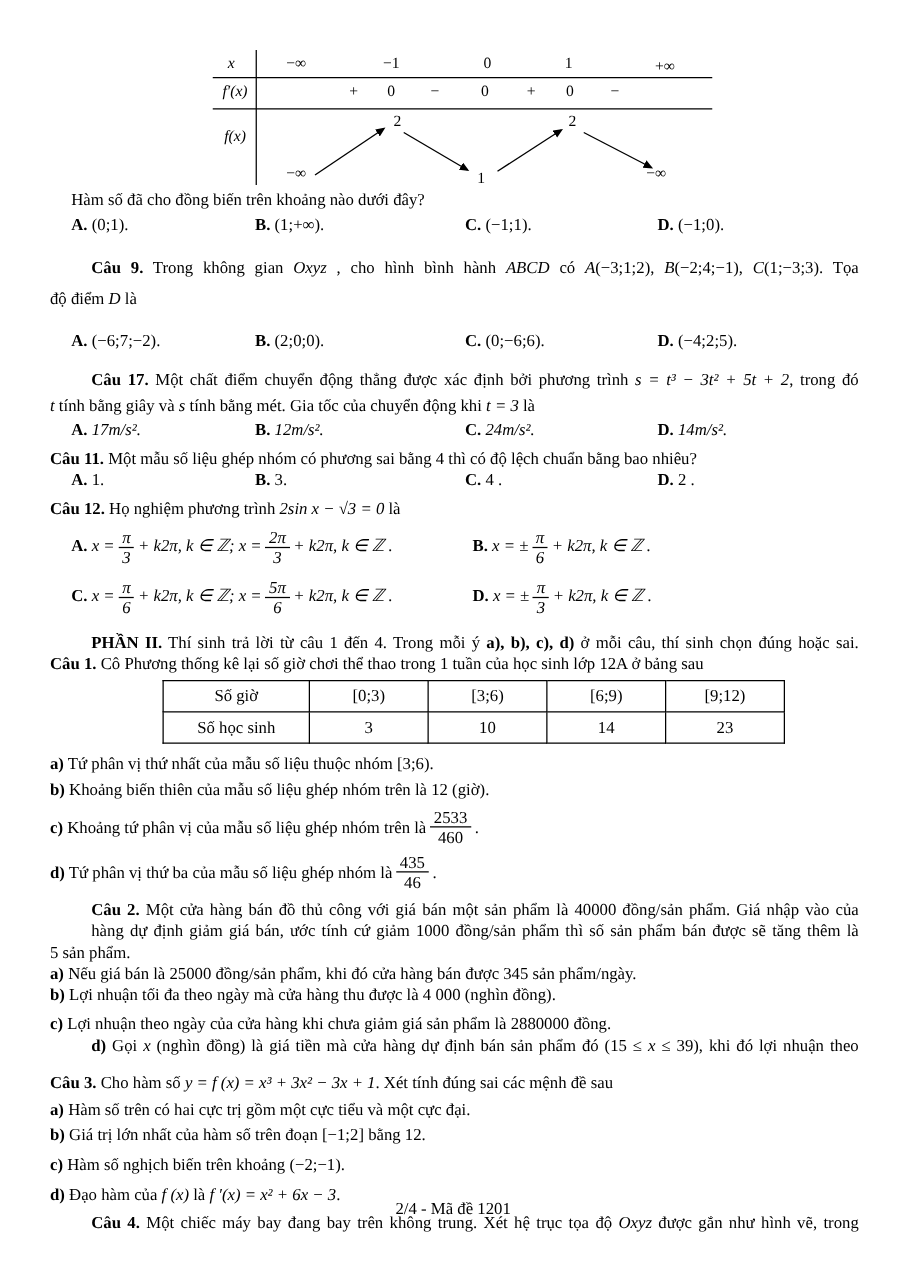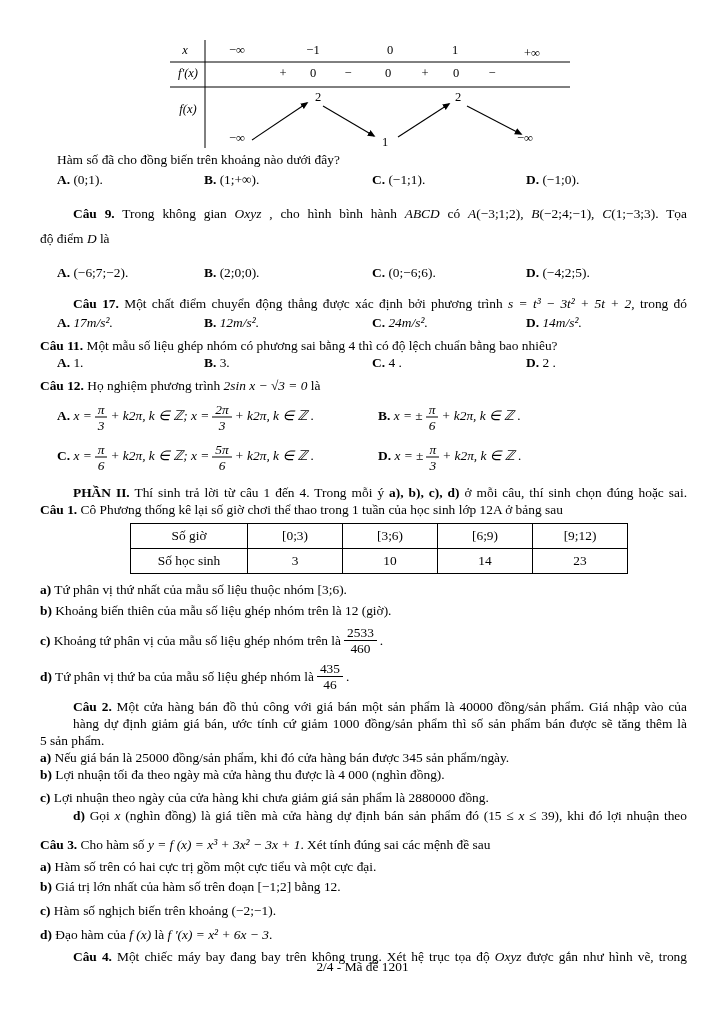--- a/index.html
+++ b/index.html
@@ -82,20 +82,21 @@
     <div class="line jline" style="line-height:30px;margin-top:2px"><span class="b">Câu 9.</span><span> Trong không gian </span><span class="it">Oxyz</span><span> , cho hình bình hành </span><span class="it">ABCD</span><span> có </span><span class="it">A</span><span>(−3;1;2), </span><span class="it">B</span><span>(−2;4;−1), </span><span class="it">C</span><span>(1;−3;3)</span><span>. Tọa</span></div>
     <div class="line" style="line-height:20px"><span>độ điểm </span><span class="it">D</span><span> là</span></div>
     <div class="optrow" style="height:27px;margin-top:15px">
       <span class="opt" style="left:17px"><span class="b">A.</span> <span>(−6;7;−2).</span></span>
       <span class="opt" style="left:164px"><span class="b">B.</span> <span>(2;0;0).</span></span>
       <span class="opt" style="left:332px"><span class="b">C.</span> <span>(0;−6;6).</span></span>
       <span class="opt" style="left:486px"><span class="b">D.</span> <span>(−4;2;5).</span></span>
     </div>
 
     <div class="line jline" style="line-height:21px;margin-top:2px"><span class="b">Câu 17.</span><span> Một chất điểm chuyển động thẳng được xác định bởi phương trình </span><span class="it">s = t³ − 3t² + 5t + 2</span><span>, trong đó</span></div>
+    <div class="line" style="line-height:21px"><span class="it">t</span><span> tính bằng giây và </span><span class="it">s</span><span> tính bằng mét. Gia tốc của chuyển động khi </span><span class="it">t = 3</span><span> là</span></div>
     <div class="optrow" style="height:20px">
       <span class="opt it" style="left:17px"><span class="b" style="font-style:normal">A.</span> <span>17m/s².</span></span>
       <span class="opt it" style="left:164px"><span class="b" style="font-style:normal">B.</span> <span>12m/s².</span></span>
       <span class="opt it" style="left:332px"><span class="b" style="font-style:normal">C.</span> <span>24m/s².</span></span>
       <span class="opt it" style="left:486px"><span class="b" style="font-style:normal">D.</span> <span>14m/s².</span></span>
     </div>
 
     <div class="line" style="line-height:19px;margin-top:2px"><span class="b">Câu 11.</span><span> Một mẫu số liệu ghép nhóm có phương sai bằng 4 thì có độ lệch chuẩn bằng bao nhiêu?</span></div>
     <div class="optrow" style="height:18px">
       <span class="opt" style="left:17px;top:0"><span class="b">A.</span> <span>1.</span></span>

